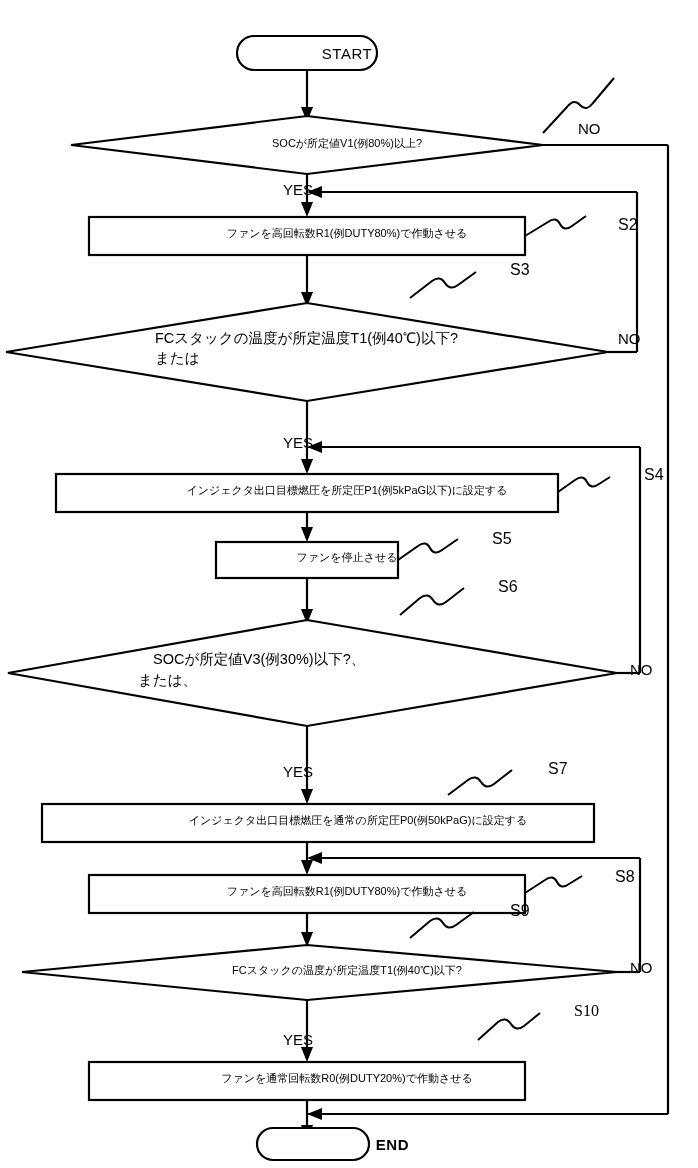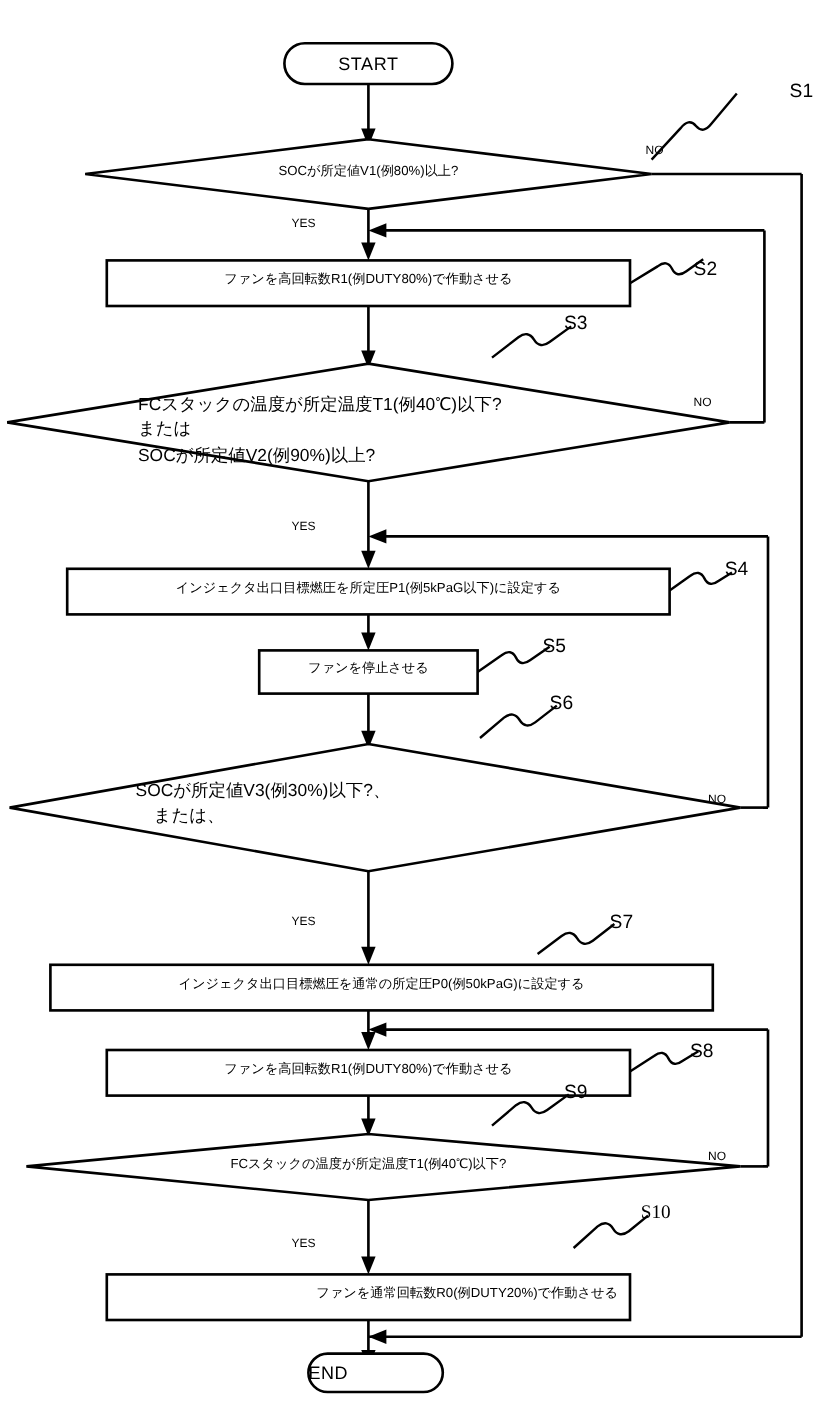--- a/index.html
+++ b/index.html
@@ -23,34 +23,35 @@
     top: 0;
     width: 698px;
     height: 1168px;
   }
   .lbl {
     position: absolute;
     font-family: "Liberation Sans", sans-serif;
     color: #000000;
     white-space: pre;
     line-height: 1.35;
+    padding-left: 40px;
   }
   .node-text {
     font-size: 11px;
     text-align: center;
   }
   .dec-text {
     font-size: 14.5px;
     text-align: left;
   }
   .tag-text {
     font-size: 16px;
   }
   .yn-text {
-    font-size: 10px;
+    font-size: 15px;
   }
   .term-text {
     font-size: 15px;
     letter-spacing: 0.5px;
   }
 </style>
 </head>
 <body>
 
 <div id="canvas">
@@ -172,38 +173,37 @@
   <div class="lbl yn-text" style="left:243px; top:180px;">YES</div>
 
   <div class="lbl tag-text" style="left:578px; top:214px;">S2</div>
 
   <div class="lbl node-text" style="left:99px; top:226px; width:416px;">ファンを高回転数R1(例DUTY80%)で作動させる</div>
 
   <div class="lbl tag-text" style="left:470px; top:259px;">S3</div>
 
   <div class="lbl dec-text" style="left:115px; top:329px;">FCスタックの温度が所定温度T1(例40℃)以下?</div>
   <div class="lbl dec-text" style="left:115px; top:350px;font-family:Liberation Mono, monospace;">または</div>
-  <div class="lbl dec-text" style="left:115px; top:371px;">SOCが所定値V2(例90%)以上?</div>
 
   <div class="lbl yn-text" style="left:578px; top:329px;">NO</div>
 
   <div class="lbl yn-text" style="left:243px; top:433px;">YES</div>
 
   <div class="lbl tag-text" style="left:604px; top:464px;">S4</div>
 
   <div class="lbl node-text" style="left:66px; top:483px; width:482px;">インジェクタ出口目標燃圧を所定圧P1(例5kPaG以下)に設定する</div>
 
   <div class="lbl tag-text" style="left:452px; top:528px;">S5</div>
 
   <div class="lbl node-text" style="left:226px; top:550px; width:162px;">ファンを停止させる</div>
 
   <div class="lbl tag-text" style="left:458px; top:576px;">S6</div>
 
   <div class="lbl dec-text" style="left:113px; top:650px;">SOCが所定値V3(例30%)以下?、</div>
-  <div class="lbl dec-text" style="left:128px; top:671px;">または、</div>
+  <div class="lbl dec-text" style="left:98px; top:671px;">または、</div>
 
   <div class="lbl yn-text" style="left:590px; top:660px;">NO</div>
 
   <div class="lbl yn-text" style="left:243px; top:762px;">YES</div>
 
   <div class="lbl tag-text" style="left:508px; top:758px;">S7</div>
 
   <div class="lbl node-text" style="left:52px; top:813px; width:532px;">インジェクタ出口目標燃圧を通常の所定圧P0(例50kPaG)に設定する</div>
 
   <div class="lbl tag-text" style="left:575px; top:866px;">S8</div>
@@ -213,17 +213,17 @@
   <div class="lbl tag-text" style="left:470px; top:900px;">S9</div>
 
   <div class="lbl node-text" style="left:127px; top:963px; width:360px;">FCスタックの温度が所定温度T1(例40℃)以下?</div>
 
   <div class="lbl yn-text" style="left:590px; top:958px;">NO</div>
 
   <div class="lbl yn-text" style="left:243px; top:1030px;">YES</div>
 
   <div class="lbl tag-text" style="left:534px; top:1000px;font-family:Liberation Serif, serif;">S10</div>
 
-  <div class="lbl node-text" style="left:99px; top:1071px; width:416px;text-align:right;">ファンを通常回転数R0(例DUTY20%)で作動させる</div>
-
-  <div class="lbl term-text" style="left:257px; top:1135px; width:112px; text-align:left;">END</div>
+  <div class="lbl node-text" style="left:99px; top:1071px; width:416px;">ファンを通常回転数R0(例DUTY20%)で作動させる</div>
+
+  <div class="lbl term-text" style="left:257px; top:1135px; width:112px; text-align:right;font-weight:bold;">END</div>
 
 </div>
 
 </body></html>

